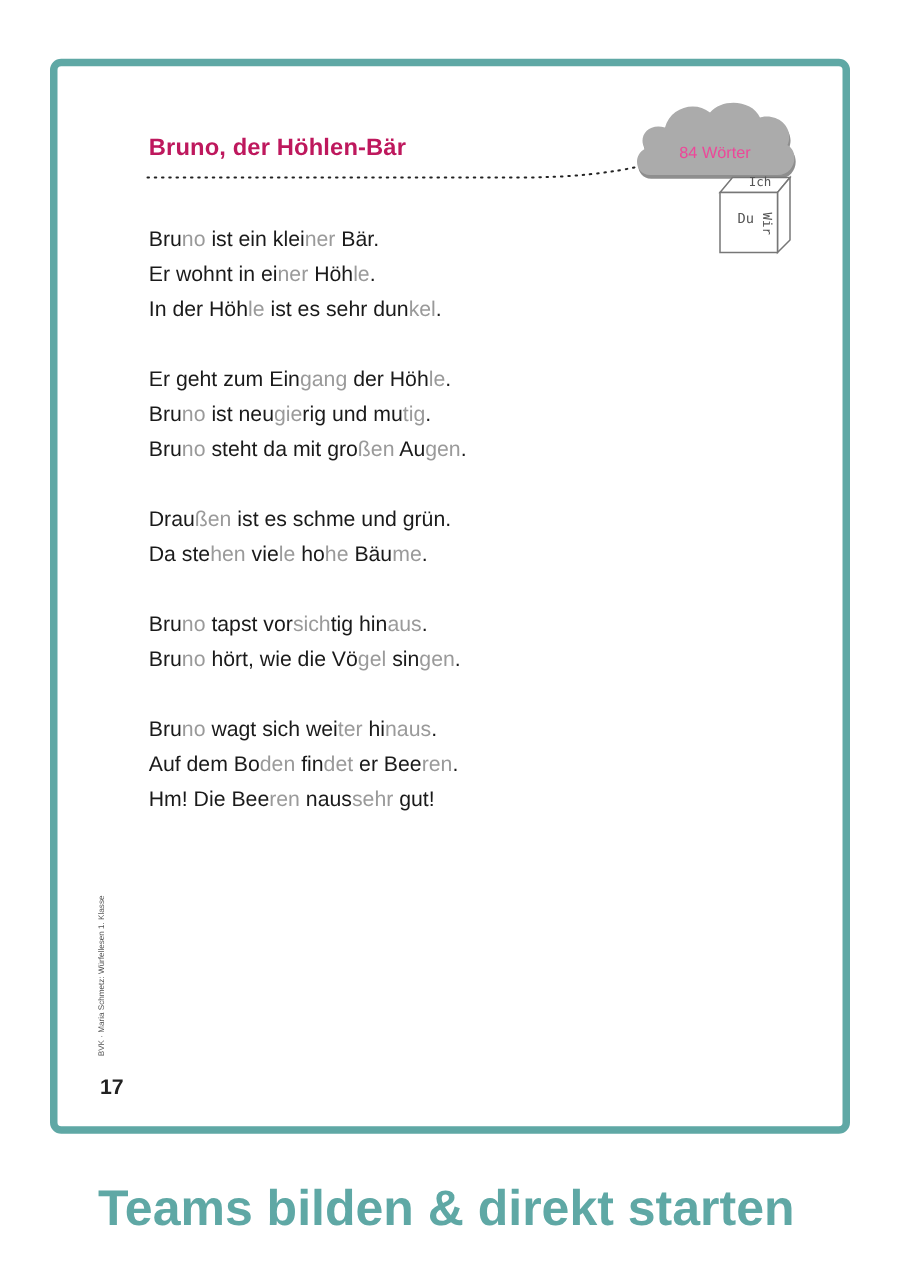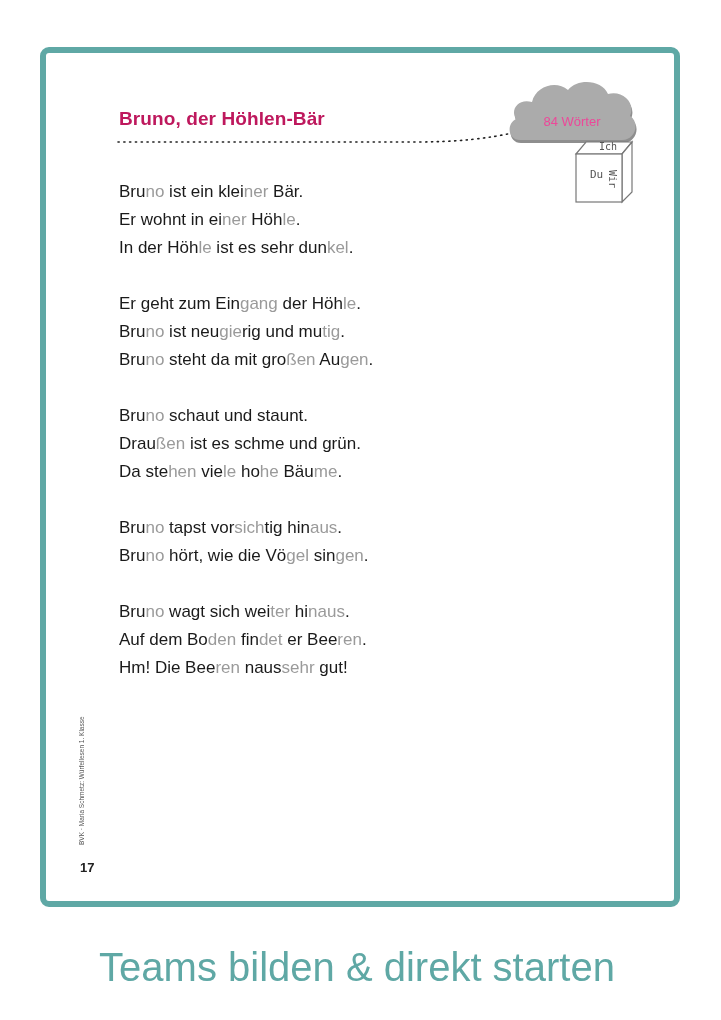--- a/index.html
+++ b/index.html
@@ -21,24 +21,24 @@
   .cube { position:absolute; left:572px; top:136px; width:66px; height:70px; }
   .cube-text { position:absolute; font-family:"DejaVu Sans Mono", monospace; color:#555; font-size:10px; }
   .story { position:absolute; left:119px; top:162px; font-size:17px; color:#1a1a1a;margin-top:16px; }
   .line { height:28px; line-height:28px; white-space:nowrap; }
   .stanza { margin-bottom:28px; }
   .g { color:#9a9a9a; }
   .side-credit {
     position:absolute; left:78px; top:845px; transform-origin:0 0; transform:rotate(-90deg);
     font-size:6.5px; color:#555; white-space:nowrap;
   }
-  .page-num { position:absolute; left:80px; top:860px; font-size:13px; font-weight:bold; color:#222; }
+  .page-num { position:absolute; left:80px; top:860px; font-size:17px; font-weight:bold; color:#222; }
   .banner {
     position:absolute; left:0; top:945px; width:714px; text-align:center;
-    font-size:40px; font-weight:normal; color:#5fa8a5;
+    font-size:40px; font-weight:bold; color:#5fa8a5;
   }
 </style>
 </head>
 <body>
 
 <div class="frame"></div>
 
 <div class="title">Bruno, der Höhlen-Bär</div>
 
 <svg class="dots" viewBox="0 0 420 30">
@@ -65,21 +65,20 @@
       <div class="line"><span>Bru</span><span class="g">no</span><span> ist ein klei</span><span class="g">ner</span><span> Bär.</span></div>
       <div class="line"><span>Er wohnt in ei</span><span class="g">ner</span><span> Höh</span><span class="g">le</span><span>.</span></div>
       <div class="line"><span>In der Höh</span><span class="g">le</span><span> ist es sehr dun</span><span class="g">kel</span><span>.</span></div>
     </div>
     <div class="stanza">
       <div class="line"><span>Er geht zum Ein</span><span class="g">gang</span><span> der Höh</span><span class="g">le</span><span>.</span></div>
       <div class="line"><span>Bru</span><span class="g">no</span><span> ist neu</span><span class="g">gie</span><span>rig und mu</span><span class="g">tig</span><span>.</span></div>
       <div class="line"><span>Bru</span><span class="g">no</span><span> steht da mit gro</span><span class="g">ßen</span><span> Au</span><span class="g">gen</span><span>.</span></div>
     </div>
     <div class="stanza">
-      <div class="line"><span>Bru</span><span class="g">no</span><span> schaut und staunt.</span></div>
       <div class="line"><span>Drau</span><span class="g">ßen</span><span> ist es schme und grün.</span></div>
       <div class="line"><span>Da ste</span><span class="g">hen</span><span> vie</span><span class="g">le</span><span> ho</span><span class="g">he</span><span> Bäu</span><span class="g">me</span><span>.</span></div>
     </div>
     <div class="stanza">
       <div class="line"><span>Bru</span><span class="g">no</span><span> tapst vor</span><span class="g">sich</span><span>tig hin</span><span class="g">aus</span><span>.</span></div>
       <div class="line"><span>Bru</span><span class="g">no</span><span> hört, wie die Vö</span><span class="g">gel</span><span> sin</span><span class="g">gen</span><span>.</span></div>
     </div>
     <div class="stanza">
       <div class="line"><span>Bru</span><span class="g">no</span><span> wagt sich wei</span><span class="g">ter</span><span> hi</span><span class="g">naus</span><span>.</span></div>
       <div class="line"><span>Auf dem Bo</span><span class="g">den</span><span> fin</span><span class="g">det</span><span> er Bee</span><span class="g">ren</span><span>.</span></div>

